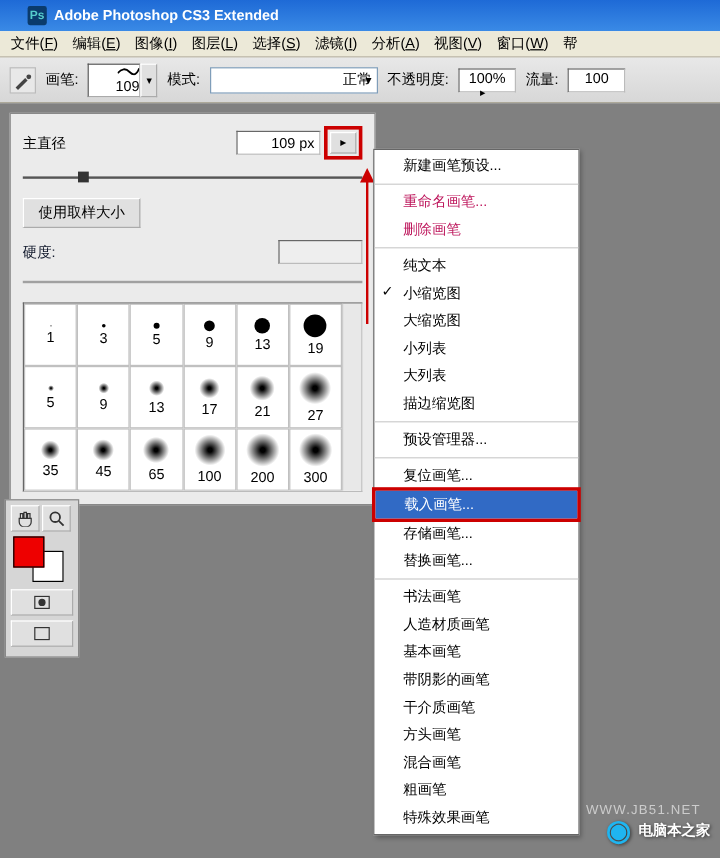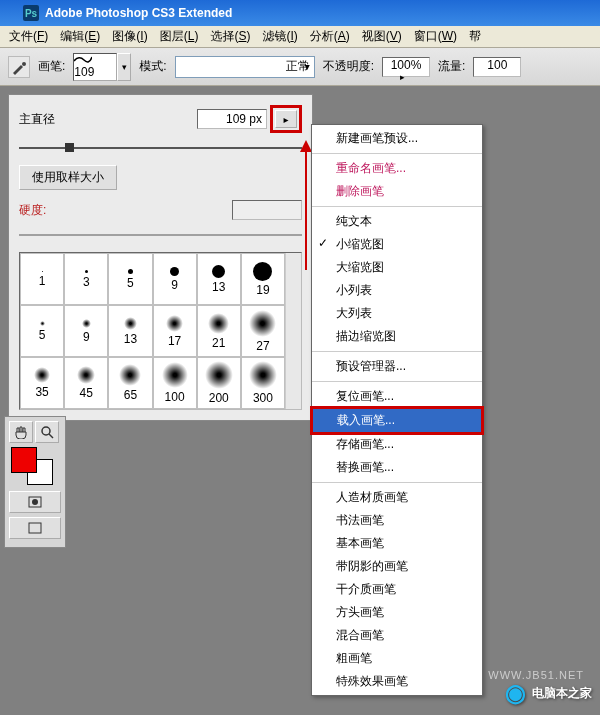--- a/index.html
+++ b/index.html
@@ -12,37 +12,37 @@
 
 
 .menubar { background: #ece9d8; height: 22px; display: flex; align-items: center; border-bottom: 1px solid #aca899; padding: 0 4px; gap: 2px; }
 .menubar .menu-item { padding: 2px 5px; cursor: default; }
 .menubar .menu-item .ul { text-decoration: underline; }
 
 
 .optionsbar { background: linear-gradient(#e8e8e8, #d7d7d7); height: 38px; display: flex; align-items: center; border-bottom: 1px solid #aca899; padding: 0 8px; gap: 8px; }
 .brush-tool-icon { width: 22px; height: 22px; display: flex; align-items: center; justify-content: center; border: 1px solid #bbb; background: #e8e8e8; }
 .opt-label { }
-.brush-preview { width: 44px; height: 28px; border: 1px inset #aaa; background: #fff; display: flex; flex-direction: column; align-items: flex-start; justify-content: center; font-size: 10px; }
+.brush-preview { width: 44px; height: 28px; border: 1px inset #aaa; background: #fff; display: flex; flex-direction: column; align-items: flex-end; justify-content: center; font-size: 10px; }
 .brush-preview .shape { width: 18px; height: 10px; }
 .brush-preview .shape svg { display: block; }
 .dropdown-arrow { width: 14px; height: 28px; border: 1px outset #fff; background: #e0e0e0; display: flex; align-items: center; justify-content: center; font-size: 9px; }
 .mode-select { width: 140px; height: 22px; border: 1px solid #7f9db9; background: #fff; display: flex; align-items: center; padding: 0 4px; position: relative; justify-content: flex-end; }
 .mode-select::after { content: "▾"; position: absolute; right: 4px; font-size: 10px; }
 .opacity-input, .flow-input { width: 48px; height: 20px; border: 1px inset #bbb; background: #fff; display: flex; align-items: center; padding: 0 4px; flex-direction: column; }
 .triangle-btn { width: 12px; font-size: 9px; }
 
 
 .workspace { position: absolute; top: 86px; left: 0; right: 0; bottom: 0; background: #808080; }
 
 
 .brush-panel { position: absolute; top: 94px; left: 8px; width: 305px; background: #ebebeb; border: 1px solid #888; padding: 10px; }
 .bp-row { display: flex; align-items: center; gap: 8px; margin-bottom: 8px; }
 .bp-label { width: 60px; }
-.bp-label.disabled { color: #b91c1c; }
+.bp-label.disabled { color: #0f172a; }
 .bp-input { width: 70px; height: 20px; border: 1px inset #bbb; background: #fff; display: flex; align-items: center; justify-content: flex-end; padding: 0 4px; }
 .fly-btn { width: 22px; height: 18px; border: 1px outset #fff; background: #e0e0e0; display: flex; align-items: center; justify-content: center; font-size: 10px; }
 .fly-highlight { border: 3px solid #c00; padding: 2px; margin-left: -5px; }
 .slider { height: 14px; position: relative; margin: 4px 0 10px; }
 .slider-track { position: absolute; top: 6px; left: 0; right: 0; height: 2px; background: #555; }
 .slider-thumb { position: absolute; top: 2px; width: 9px; height: 9px; background: #333; }
 .use-sample-btn { border: 1px outset #fff; background: #e0e0e0; padding: 3px 12px; display: inline-block; }
 
 
 .brush-grid { background: #fff; border: 1px inset #bbb; margin-top: 10px; height: 158px; overflow: hidden; position: relative; }
@@ -265,22 +265,22 @@
     <div class="ctx-sep"></div>
     <div class="ctx-item">预设管理器...</div>
     <div class="ctx-sep"></div>
     <div class="ctx-item">复位画笔...</div>
     <div class="ctx-highlight">
       <div class="ctx-item selected">载入画笔...</div>
     </div>
     <div class="ctx-item">存储画笔...</div>
     <div class="ctx-item">替换画笔...</div>
     <div class="ctx-sep"></div>
+    <div class="ctx-item">书法画笔</div>
     <div class="ctx-item">人造材质画笔</div>
-    <div class="ctx-item">书法画笔</div>
     <div class="ctx-item">基本画笔</div>
     <div class="ctx-item">带阴影的画笔</div>
     <div class="ctx-item">干介质画笔</div>
     <div class="ctx-item">方头画笔</div>
     <div class="ctx-item">混合画笔</div>
     <div class="ctx-item">粗画笔</div>
     <div class="ctx-item">特殊效果画笔</div>
   </div>
 
 <div class="tool-strip">

